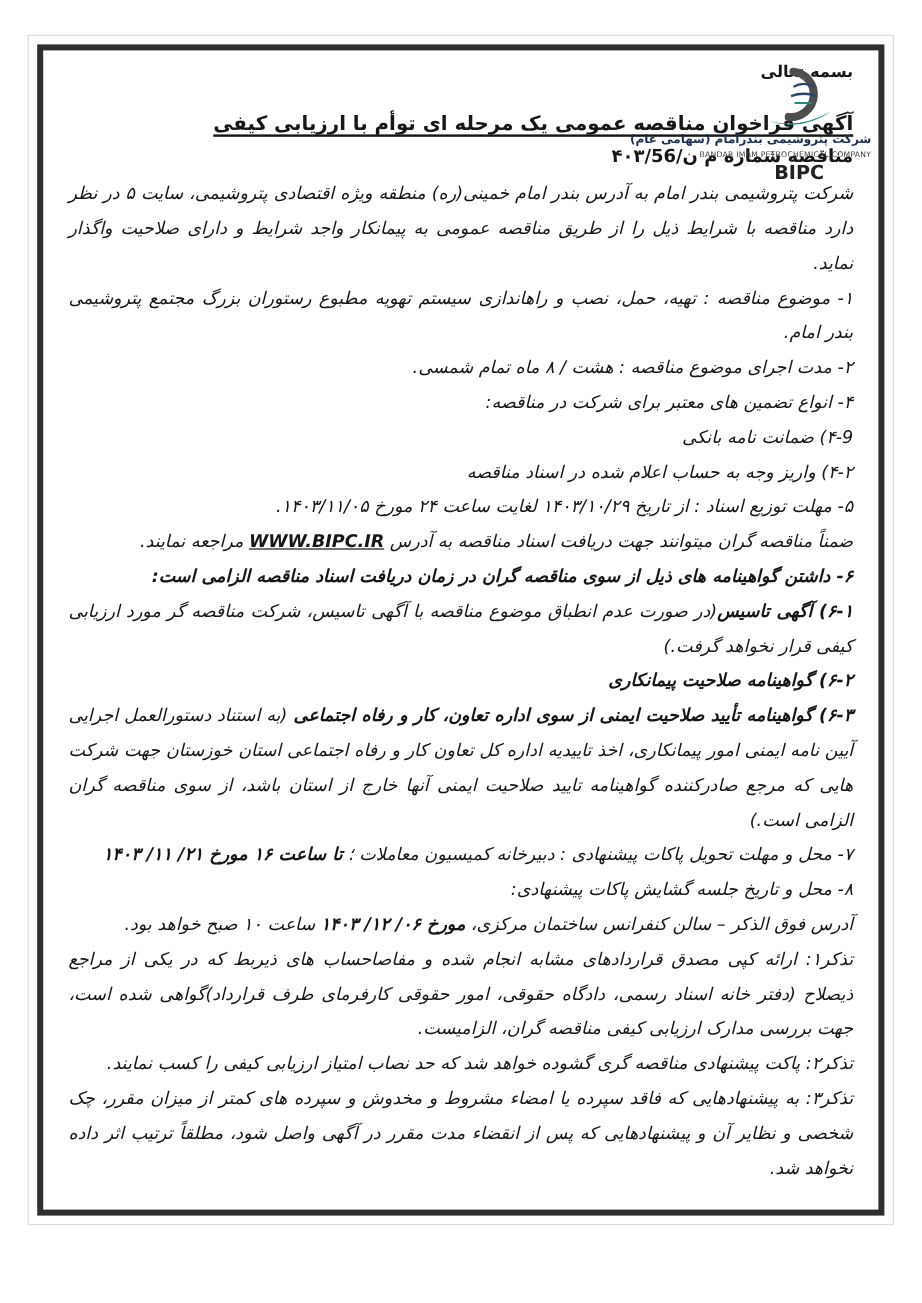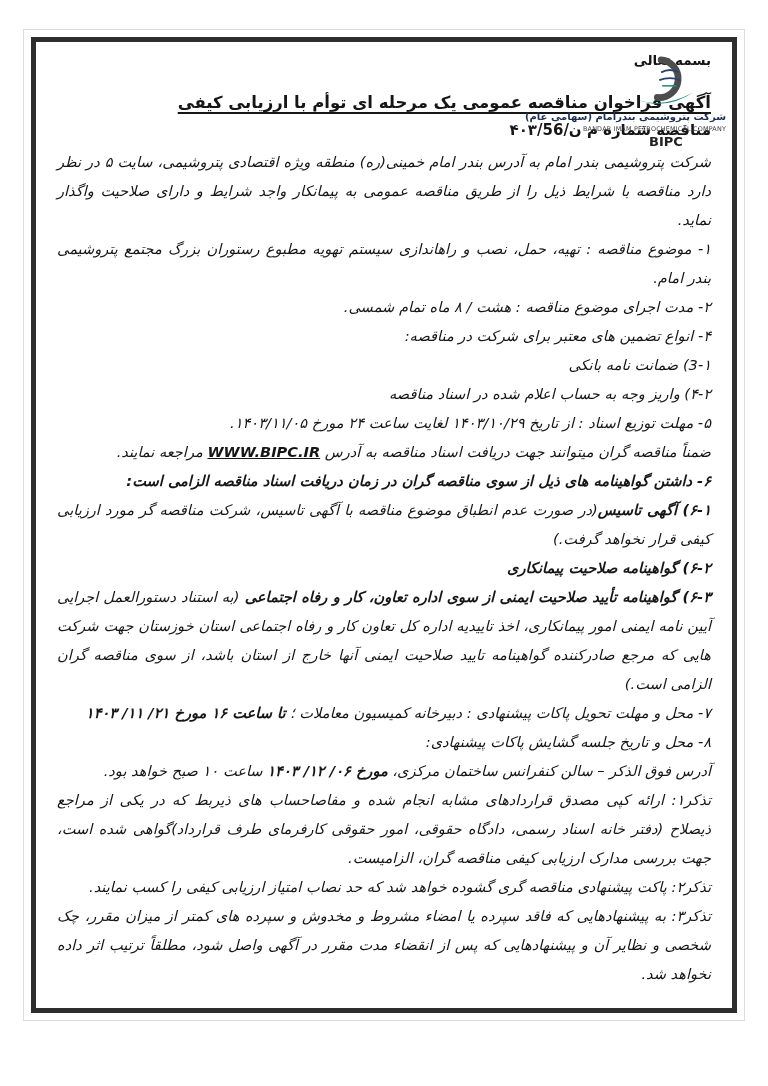--- a/index.html
+++ b/index.html
@@ -11,21 +11,21 @@
   .frame{
     position:absolute;left:31px;top:37px;right:31px;bottom:73px;
     border:5px solid #2e2e2e;outline:1px solid #dcdcdc;outline-offset:7px;
     padding:4px 21px 0 21px;direction:rtl;overflow:hidden;background:#fff;
   }
   
   .logo{position:absolute;top:12px;right:6px;width:120px;text-align:center;direction:rtl;}
   .logo-mark{display:block;margin:0 auto;}
   .logo-fa{font-size:10px;font-weight:bold;color:#1c2f52;margin-top:1px;white-space:nowrap;}
   .logo-en{font-size:6.4px;font-weight:normal;color:#3c3c3c;letter-spacing:.2px;margin-top:3px;white-space:nowrap;}
-  .logo-abbr{font-size:13px;font-weight:bold;color:#222;margin-top:1px;text-align:center;}
+  .logo-abbr{font-size:16px;font-weight:bold;color:#222;margin-top:1px;text-align:center;}
   
   .header{text-align:right;}
   .besmellah{font-weight:bold;font-size:13.5px;margin-top:6px;}
   .title{display:inline-block;font-weight:bold;font-size:16.5px;margin-top:25px;
          text-decoration:underline;text-underline-offset:4px;text-decoration-thickness:1.5px;}
   .tender-no{font-weight:bold;font-size:15px;margin-top:9px;margin-bottom:8px;}
   
   .doc-body{font-size:14.6px;line-height:29px;text-align:justify;font-style:italic;}
   .para{margin:0;}
   .b{font-weight:bold;}
@@ -56,21 +56,21 @@
         <span class="title">آگهی فراخوان مناقصه عمومی یک مرحله ای توأم با ارزیابی کیفی</span>
       </div>
       <div class="tender-no">مناقصه شماره م ن/۴۰۳/56</div>
     </div>
 
     <div class="doc-body">
         <p class="para"><span>شرکت پتروشیمی بندر امام به آدرس بندر امام خمینی(ره) منطقه ویژه اقتصادی پتروشیمی، سایت ۵ در نظر دارد مناقصه با شرایط ذیل را از طریق مناقصه عمومی به پیمانکار واجد شرایط و دارای صلاحیت واگذار نماید.</span></p>
         <p class="para"><span>۱- موضوع مناقصه : تهیه، حمل، نصب و راهاندازی سیستم تهویه مطبوع رستوران بزرگ مجتمع پتروشیمی بندر امام.</span></p>
         <p class="para"><span>۲- مدت اجرای موضوع مناقصه : هشت / ۸ ماه تمام شمسی.</span></p>
         <p class="para"><span>۴- انواع تضمین های معتبر برای شرکت در مناقصه:</span></p>
-        <p class="para"><span>3-۱) ضمانت نامه بانکی</span></p>
+        <p class="para"><span>۴-9) ضمانت نامه بانکی</span></p>
         <p class="para"><span>۴-۲) واریز وجه به حساب اعلام شده در اسناد مناقصه</span></p>
         <p class="para"><span>۵- مهلت توزیع اسناد : از تاریخ ۱۴۰۳/۱۰/۲۹ لغایت ساعت ۲۴ مورخ ۱۴۰۳/۱۱/۰۵.</span></p>
         <p class="para"><span>ضمناً مناقصه گران میتوانند جهت دریافت اسناد مناقصه به آدرس </span><span class="b u">WWW.BIPC.IR</span><span> مراجعه نمایند.</span></p>
         <p class="para"><span class="b">۶- داشتن گواهینامه های ذیل از سوی مناقصه گران در زمان دریافت اسناد مناقصه الزامی است:</span></p>
         <p class="para"><span class="b">۶-۱) آگهی تاسیس</span><span>(در صورت عدم انطباق موضوع مناقصه با آگهی تاسیس، شرکت مناقصه گر مورد ارزیابی کیفی قرار نخواهد گرفت.)</span></p>
         <p class="para"><span class="b">۶-۲) گواهینامه صلاحیت پیمانکاری</span></p>
         <p class="para"><span class="b">۶-۳) گواهینامه تأیید صلاحیت ایمنی از سوی اداره تعاون، کار و رفاه اجتماعی </span><span>(به استناد دستورالعمل اجرایی آیین نامه ایمنی امور پیمانکاری، اخذ تاییدیه اداره کل تعاون کار و رفاه اجتماعی استان خوزستان جهت شرکت هایی که مرجع صادرکننده گواهینامه تایید صلاحیت ایمنی آنها خارج از استان باشد، از سوی مناقصه گران الزامی است.)</span></p>
         <p class="para"><span>۷- محل و مهلت تحویل پاکات پیشنهادی : دبیرخانه کمیسیون معاملات ؛ </span><span class="b">تا ساعت ۱۶ مورخ ۲۱/ ۱۱/ ۱۴۰۳</span></p>
         <p class="para"><span>۸- محل و تاریخ جلسه گشایش پاکات پیشنهادی:</span></p>
         <p class="para"><span>آدرس فوق الذکر – سالن کنفرانس ساختمان مرکزی، </span><span class="b">مورخ ۰۶/ ۱۲/ ۱۴۰۳</span><span> ساعت ۱۰ صبح خواهد بود.</span></p>

